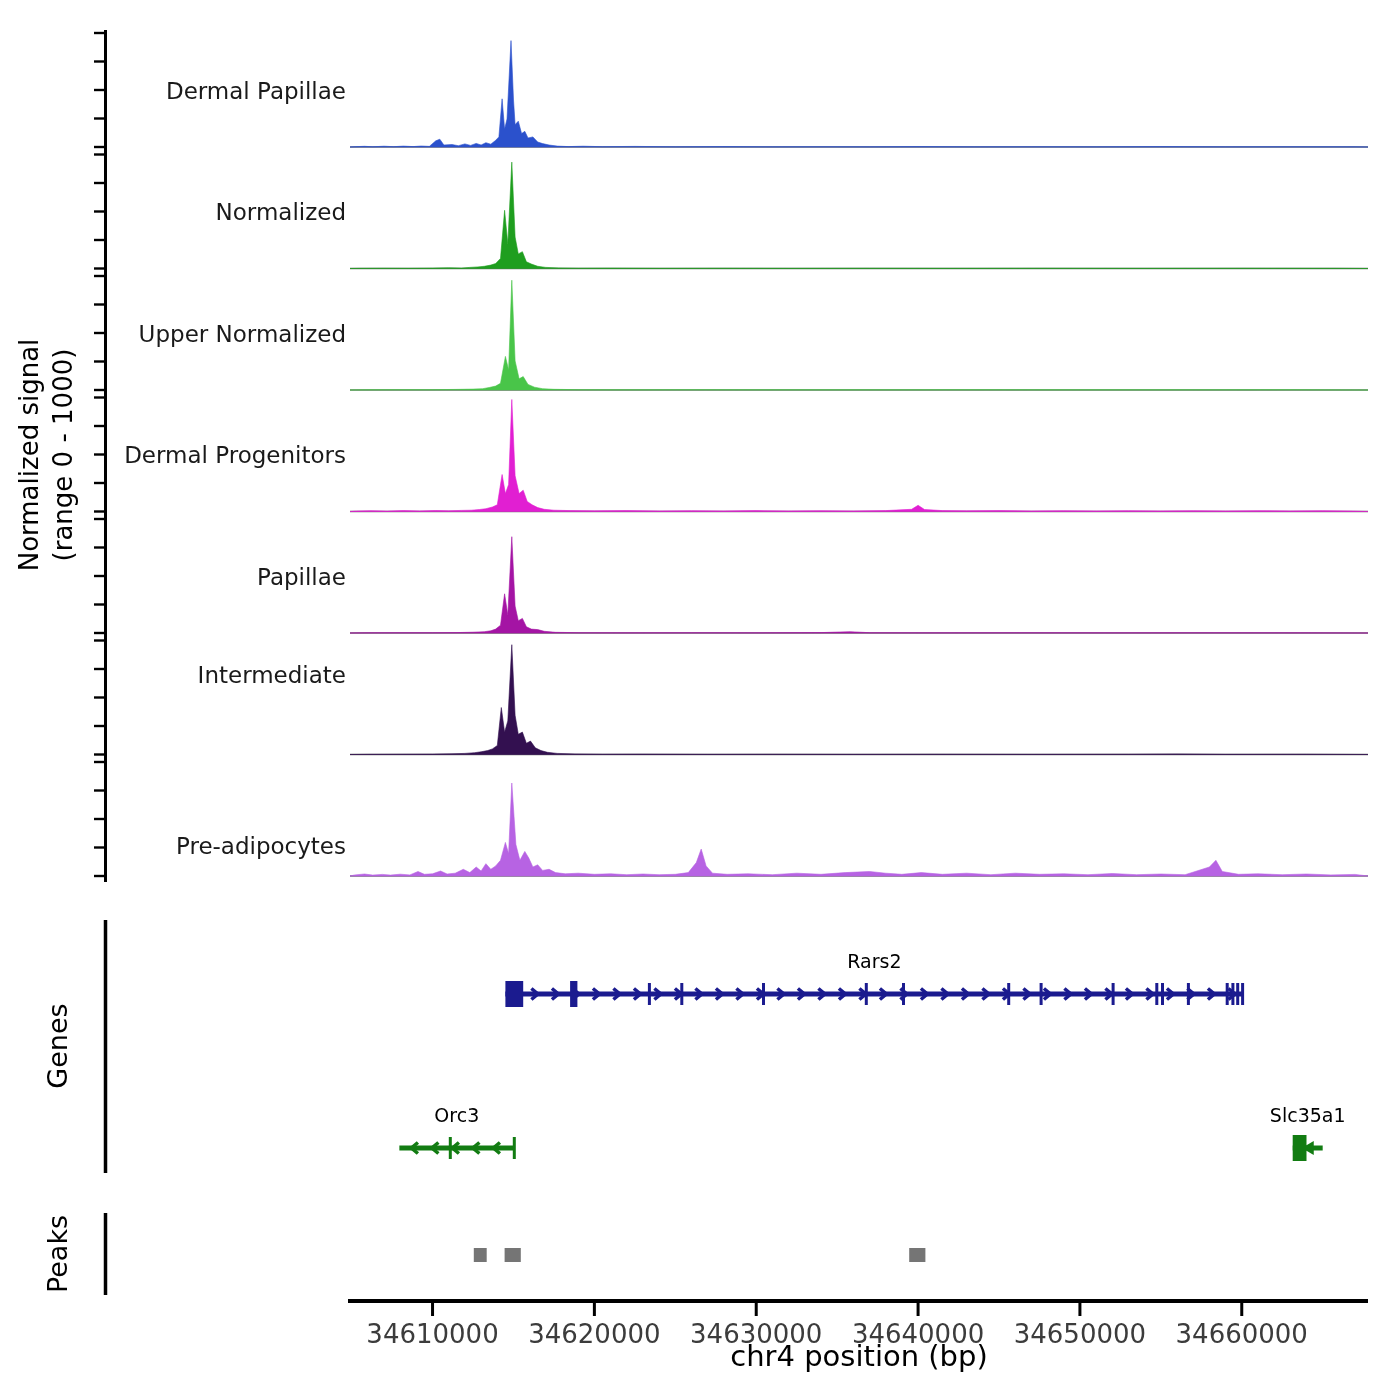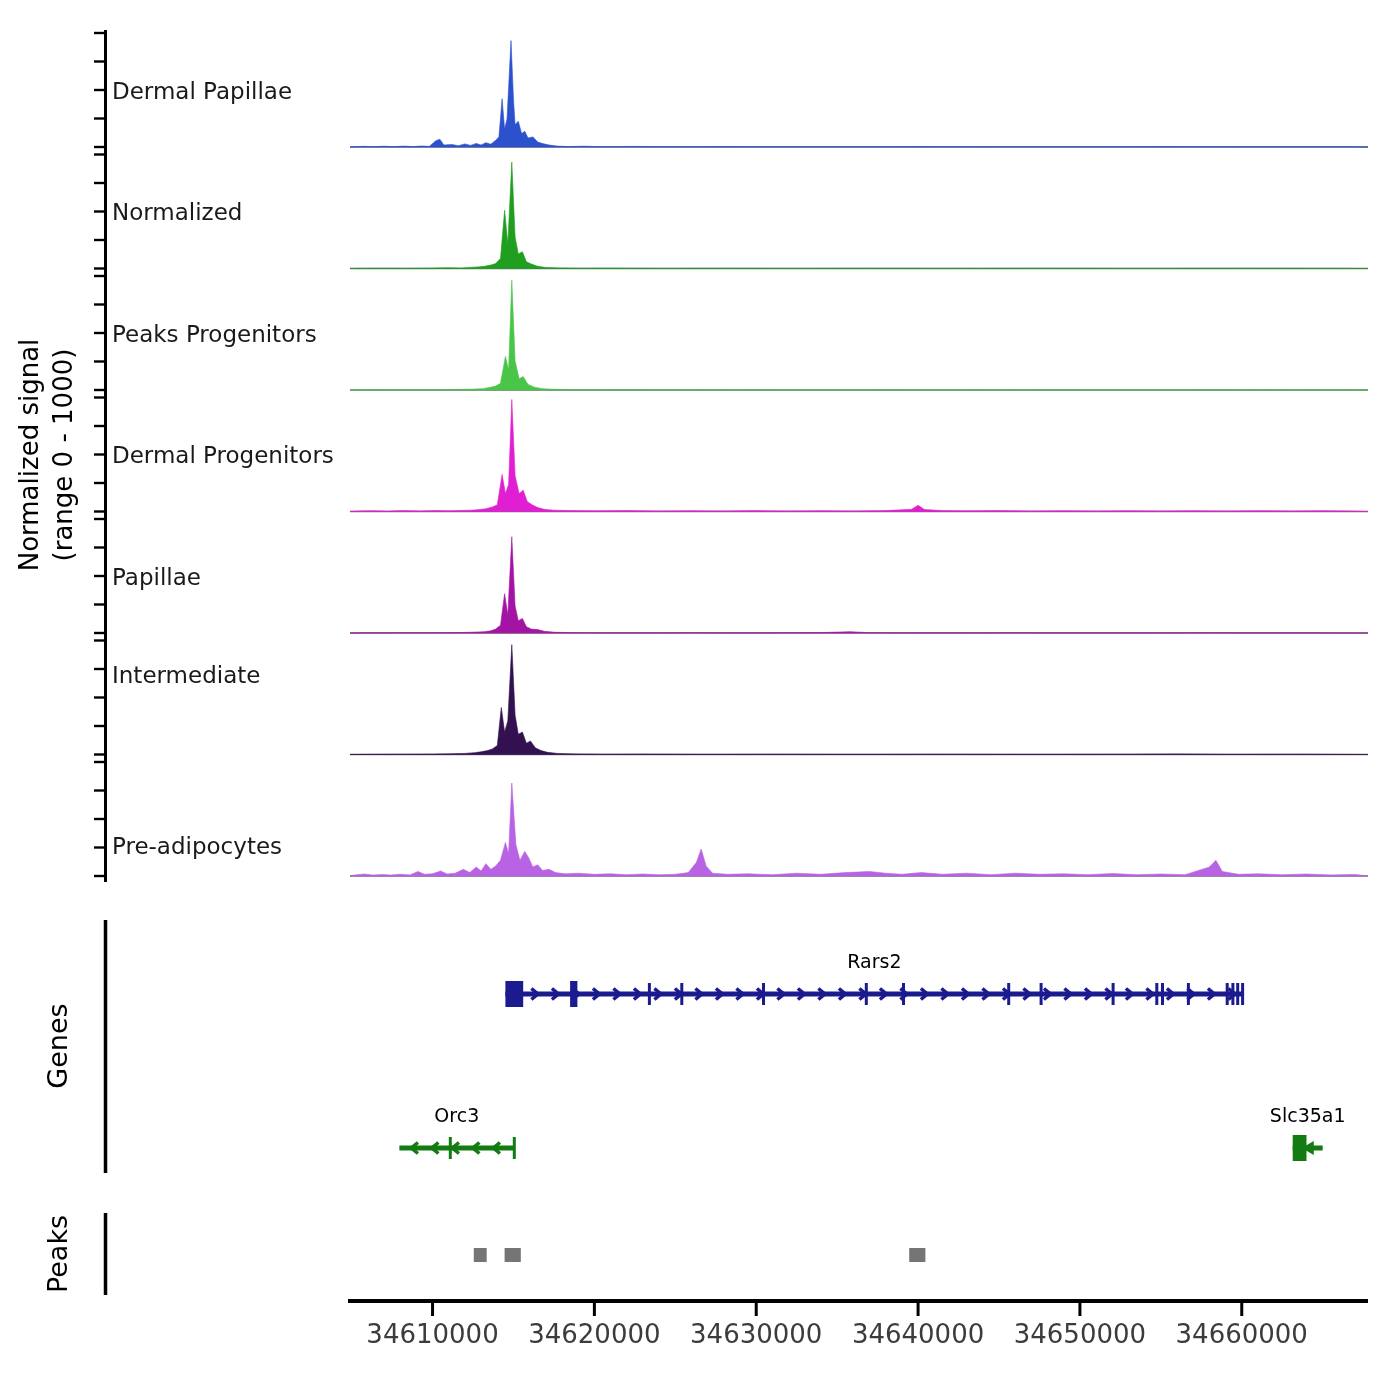--- a/index.html
+++ b/index.html
@@ -1,20 +1,20 @@
 <!DOCTYPE html>
 <html><head>
 <meta charset="utf-8">
 <style>
   html,body{margin:0;padding:0;background:#ffffff;}
   .fig{position:relative;width:1400px;height:1400px;background:#ffffff;
        font-family:"DejaVu Sans","Liberation Sans",sans-serif;color:#000;overflow:hidden;}
   #plot{position:absolute;left:0;top:0;}
   .track-label{position:absolute;left:112px;width:234px;height:30px;line-height:30px;
-       text-align:left;font-size:23px;color:#1a1a1a;white-space:nowrap;}
+       text-align:right;font-size:23px;color:#1a1a1a;white-space:nowrap;}
   .rot-label{position:absolute;transform:translate(-50%,-50%) rotate(-90deg);
        text-align:center;white-space:nowrap;}
   .ylab{left:46px;top:455px;font-size:26px;line-height:34px;}
   .seclab{left:57px;font-size:27px;}
   .xlab{position:absolute;left:859px;top:1356px;transform:translate(-50%,-50%);
        font-size:29px;white-space:nowrap;}
 </style>
 </head>
 <body>
 
@@ -159,23 +159,24 @@
       <text x="1241.7615262321144" y="1343" text-anchor="middle" font-size="26" fill="#3c3c3c">34660000</text>
     </svg>
 
   <div class="rot-label ylab">
     <div>Normalized signal</div>
     <div>(range 0 - 1000)</div>
   </div>
 
   <div class="track-label" style="top:76px">Dermal Papillae</div>
   <div class="track-label" style="top:197px">Normalized</div>
-  <div class="track-label" style="top:319px">Peaks Progenitors</div>
+  <div class="track-label" style="top:319px">Upper Normalized</div>
   <div class="track-label" style="top:440px">Dermal Progenitors</div>
   <div class="track-label" style="top:562px">Papillae</div>
   <div class="track-label" style="top:660px">Intermediate</div>
   <div class="track-label" style="top:831px">Pre-adipocytes</div>
 
   <div class="rot-label seclab" style="top:1046px">Genes</div>
   <div class="rot-label seclab" style="top:1254px">Peaks</div>
 
+  <div class="xlab">chr4 position (bp)</div>
 
 </div>
 
 </body></html>

